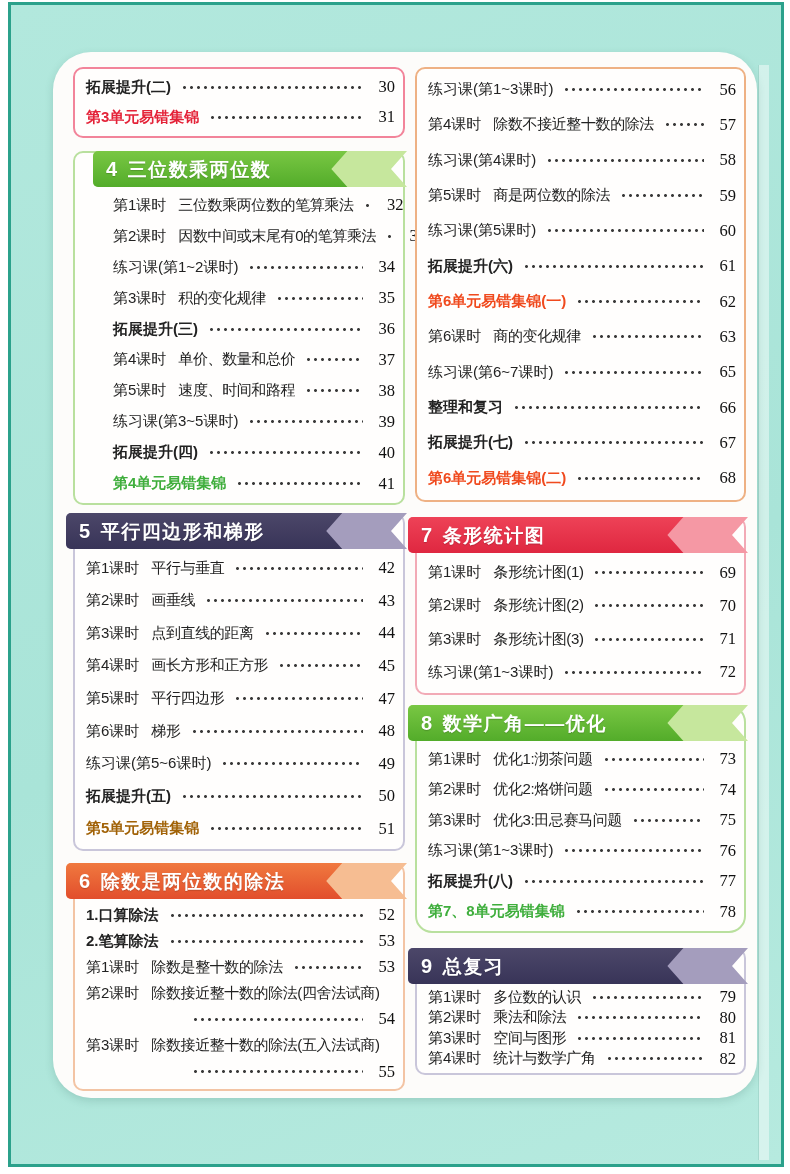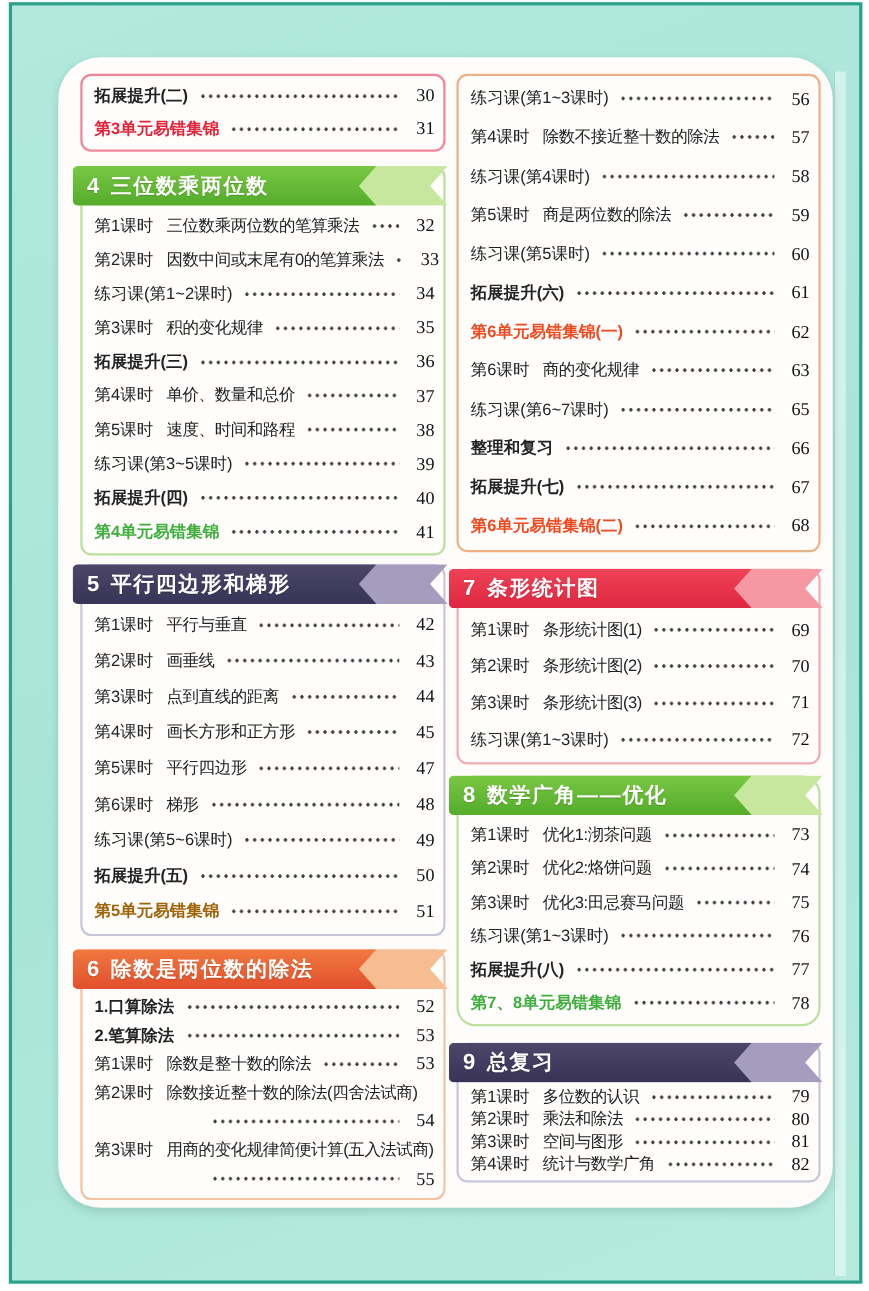--- a/index.html
+++ b/index.html
@@ -94,21 +94,21 @@
               <span class="leader"></span>
               <span class="pg">30</span>
             </div>
             <div class="row b">
               <span class="lbl" style="color: rgb(228, 35, 57);">第3单元易错集锦</span>
               <span class="leader"></span>
               <span class="pg">31</span>
             </div>
           </div>
         </div>
-        <div class="tocbox lb1" style="border-color: rgb(185, 224, 158);">
+        <div class="tocbox lb1" style="border-color: rgb(185, 224, 158); padding-left: 27px;">
           <div class="banner">
             <div class="tail" style="background: rgb(198, 231, 157); clip-path: polygon(0px 0px, 100% 0px, calc(100% - 16px) 50%, 100% 100%, 0px 100%);"></div>
             <div class="band" style="background: linear-gradient(rgb(121, 199, 67), rgb(83, 172, 42)); clip-path: polygon(0px 0px, 81% 0px, calc(81% - 16px) 50%, 81% 100%, 0px 100%);"></div>
             <div class="btext"><span class="bnum">4</span><span>三位数乘两位数</span></div>
           </div>
           <div class="rows">
             <div class="row">
               <span class="lbl">第1课时</span>
               <span class="ttl">三位数乘两位数的笔算乘法</span>
               <span class="leader"></span>
@@ -255,21 +255,21 @@
               </div>
               <div class="subline">
                 <span class="indent2"></span>
                 <span class="leader"></span>
                 <span class="pg">54</span>
               </div>
             </div>
             <div class="row wrap2">
               <div class="subline">
                 <span class="lbl">第3课时</span>
-                <span class="ttl">用商的变化规律简便计算(五入法试商)</span>
+                <span class="ttl">除数接近整十数的除法(五入法试商)</span>
               </div>
               <div class="subline">
                 <span class="indent2"></span>
                 <span class="leader"></span>
                 <span class="pg">55</span>
               </div>
             </div>
           </div>
         </div>
       </div>

